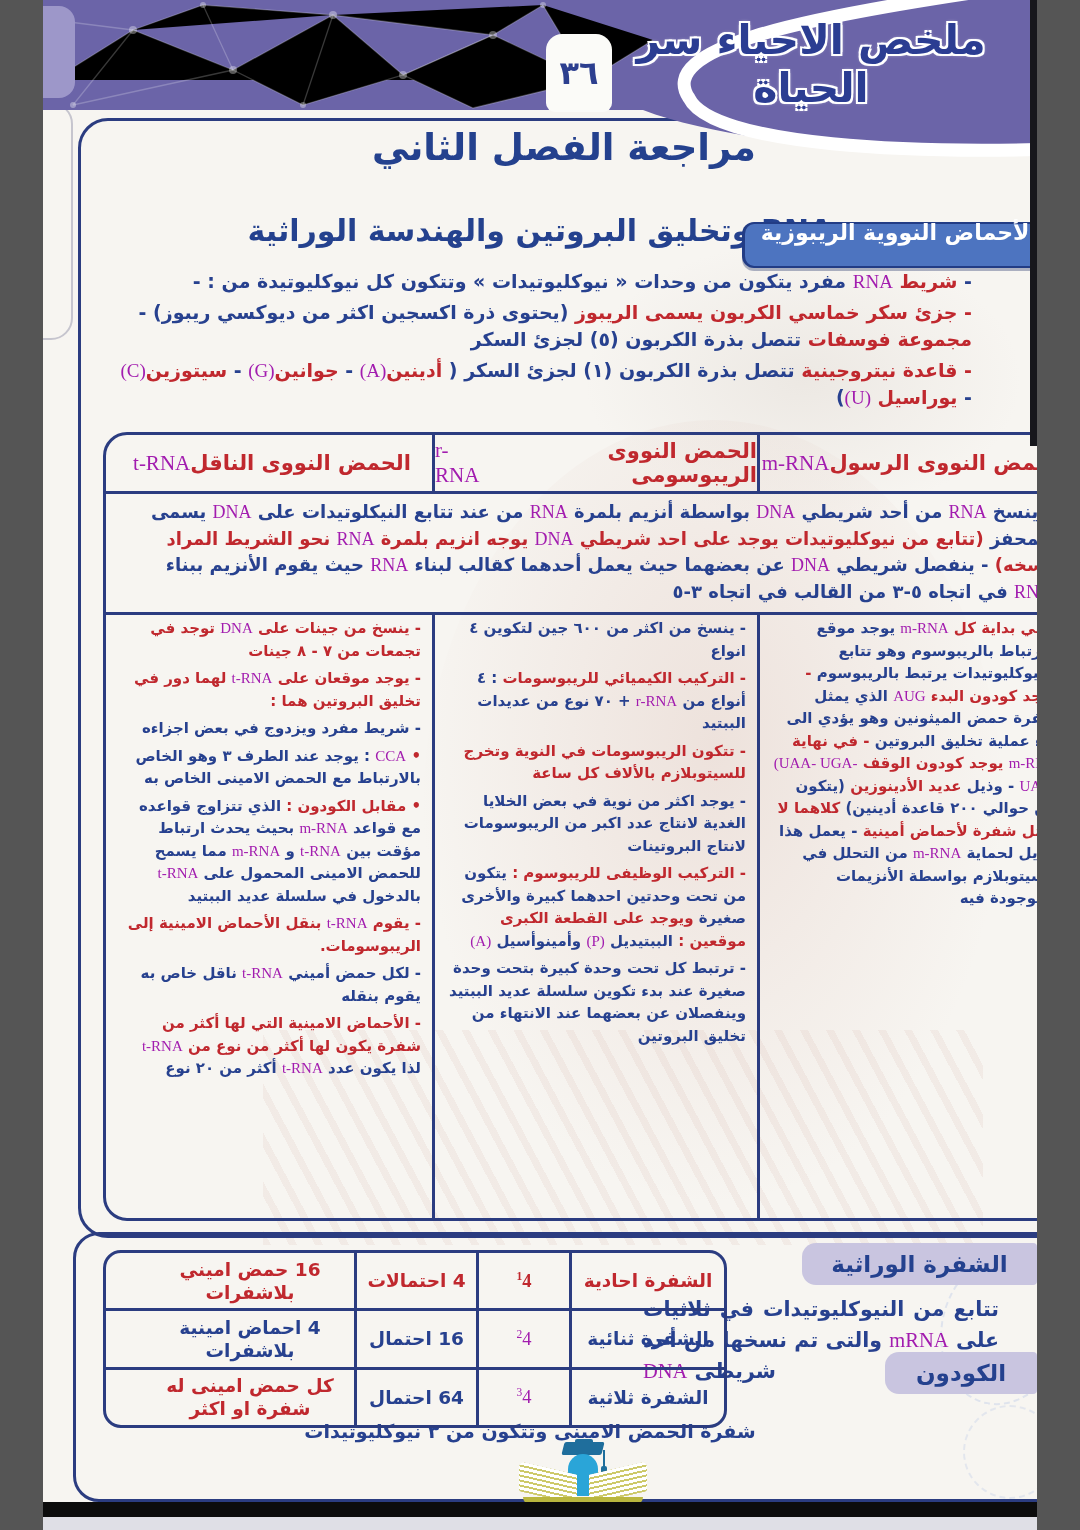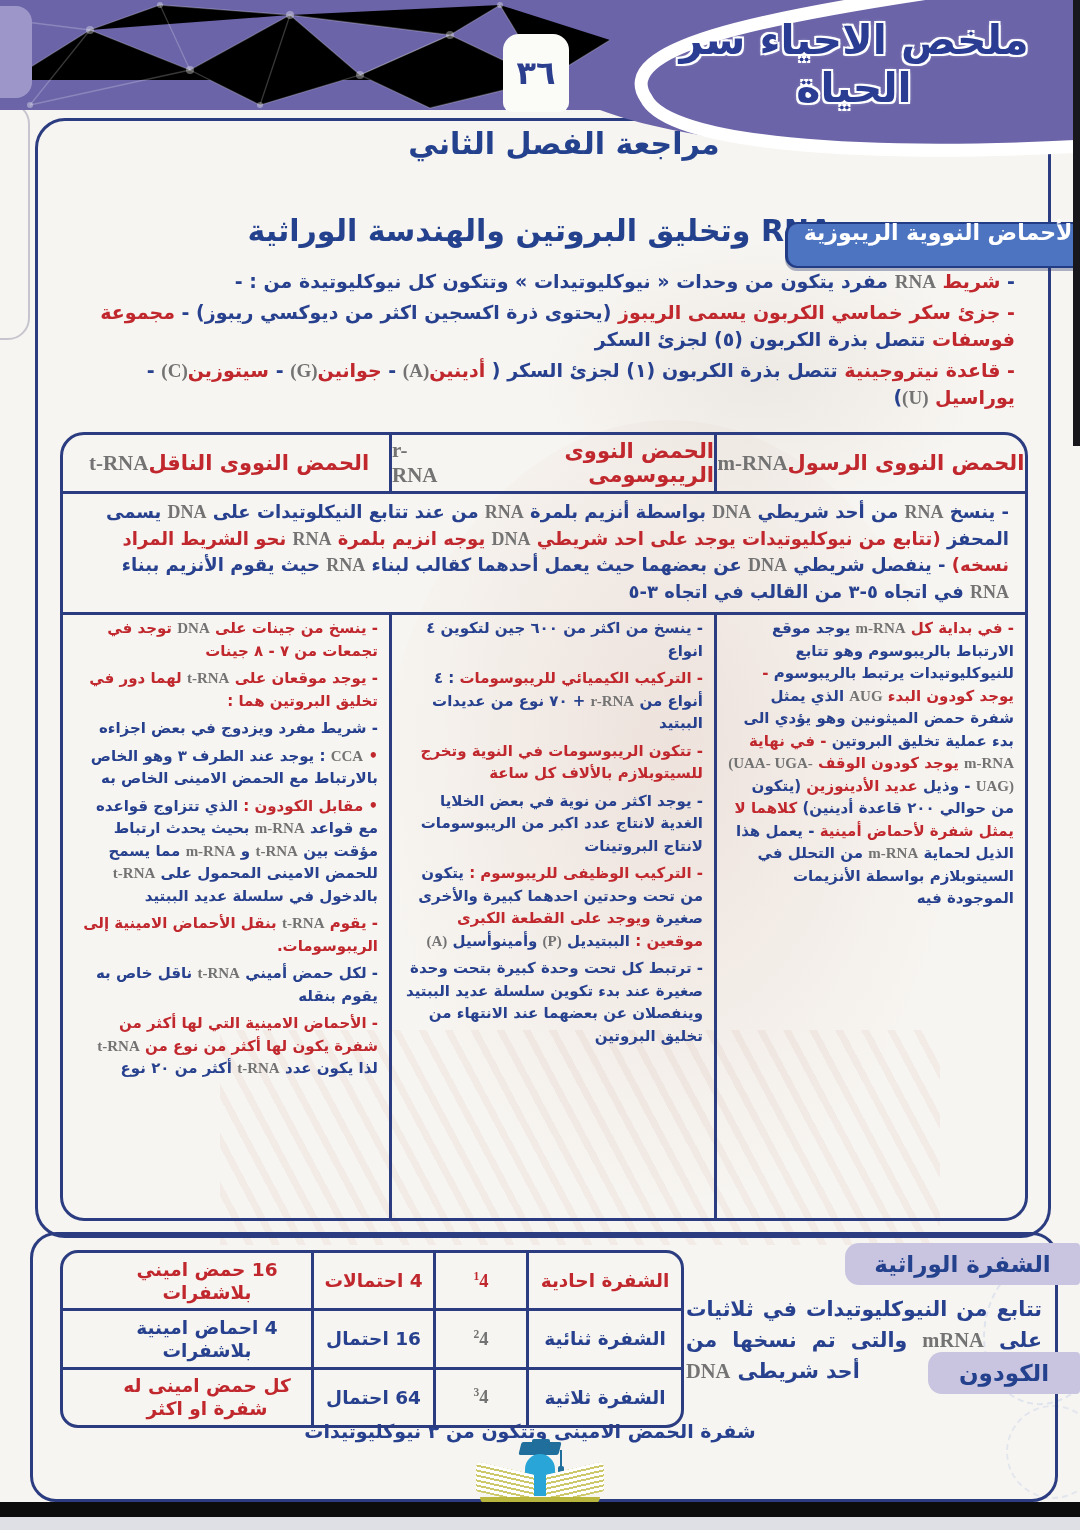--- a/index.html
+++ b/index.html
@@ -1,16 +1,16 @@
 <!DOCTYPE html>
 <html lang="ar" dir="rtl"><head>
 <meta charset="utf-8">
 <style>
   html,body{margin:0;padding:0;background:#555;}
-  .page{position:relative;width:1080px;height:1530px;margin:0 auto;background:#f7f5f1;
+  .page{position:relative;width:994px;height:1530px;margin:0 auto;background:#f7f5f1;
         overflow:hidden;direction:rtl;font-family:"DejaVu Sans",sans-serif;font-weight:700;}
   
   .banner-svg{position:absolute;top:0;left:0;z-index:2;}
   .banner-title{position:absolute;top:16px;right:6px;width:440px;z-index:3;text-align:center;
     font-size:41px;font-weight:800;color:#2b3d92;letter-spacing:-1px;
     text-shadow:2px 2px 0 #fff,-2px -2px 0 #fff,2px -2px 0 #fff,-2px 2px 0 #fff,0 0 4px #fff;}
   .page-tab{position:absolute;top:34px;left:503px;width:66px;height:78px;z-index:4;background:#fbfbf8;
     border-radius:16px 16px 9px 9px;display:flex;align-items:center;justify-content:center;
     color:#2c3f8f;font-size:32px;}
   .corner-lite{position:absolute;top:6px;left:-26px;width:58px;height:92px;background:#9d97c9;
@@ -25,27 +25,27 @@
   .wm-head{left:380px;top:420px;width:580px;height:780px;border-radius:50%;
     background:radial-gradient(ellipse at 50% 42%, rgba(223,197,188,.4), rgba(223,197,188,0) 72%);}
   .wm-shirt{left:220px;top:1030px;width:720px;height:215px;opacity:.85;
     background:repeating-linear-gradient(62deg, rgba(205,163,152,.15) 0 7px, rgba(255,255,255,0) 7px 23px);}
   .dna-doodle{right:-28px;top:1252px;width:120px;height:150px;border:2px dashed #ccd6ea;border-radius:50%;
     opacity:.55;transform:rotate(14deg);}
   .dna-doodle2{right:-20px;top:1405px;width:90px;height:90px;border:2px dashed #ccd6ea;border-radius:50%;opacity:.45;}
   
   .sg-r{color:#c0282e;}
   .sg-b{color:#27418f;}
-  .sg-n{color:#737373;font-family:"Liberation Serif","DejaVu Serif",serif;direction:ltr;unicode-bidi:embed;font-weight:700;}
+  .sg-n{color:#a21caf;font-family:"Liberation Serif","DejaVu Serif",serif;direction:ltr;unicode-bidi:embed;font-weight:400;}
   .sg-nr{color:#c0282e;font-family:"Liberation Serif","DejaVu Serif",serif;direction:ltr;unicode-bidi:embed;font-weight:700;}
   .sg-n sup,.sg-nr sup{font-size:62%;}
   
   .box1{position:absolute;left:35px;top:118px;width:1010px;height:1114px;border:3px solid #2b3c80;
     border-radius:30px;z-index:1;}
-  .review-t1{position:absolute;top:126px;left:0;right:0;text-align:center;font-size:30px;color:#24418e;z-index:2;padding-left:48px;}
+  .review-t1{position:absolute;top:126px;left:0;right:0;text-align:center;font-size:37px;color:#24418e;z-index:2;padding-left:48px;}
   .review-t2{position:absolute;top:172px;left:0;right:0;text-align:center;font-size:30px;color:#24418e;z-index:2;margin-top:41px;}
   .section-badge{position:absolute;top:222px;right:0;width:292px;height:42px;z-index:3;
     background:#4d74c0;border:2px solid #223c85;border-left:3px solid #223c85;border-right:none;
     border-radius:12px 3px 3px 12px;color:#fff;font-size:22px;
     display:flex;align-items:center;justify-content:center;box-shadow:0 3px 0 rgba(30,45,100,.35);}
   .bullets{position:absolute;top:268px;right:65px;left:72px;height:162px;overflow:hidden;z-index:2;
     font-size:19px;line-height:1.45;text-align:right;}
   .bullets .txt-item{margin-bottom:3px;}
   
   .rna-box{position:absolute;left:60px;top:432px;width:962px;height:783px;border:3px solid #2b3c80;

